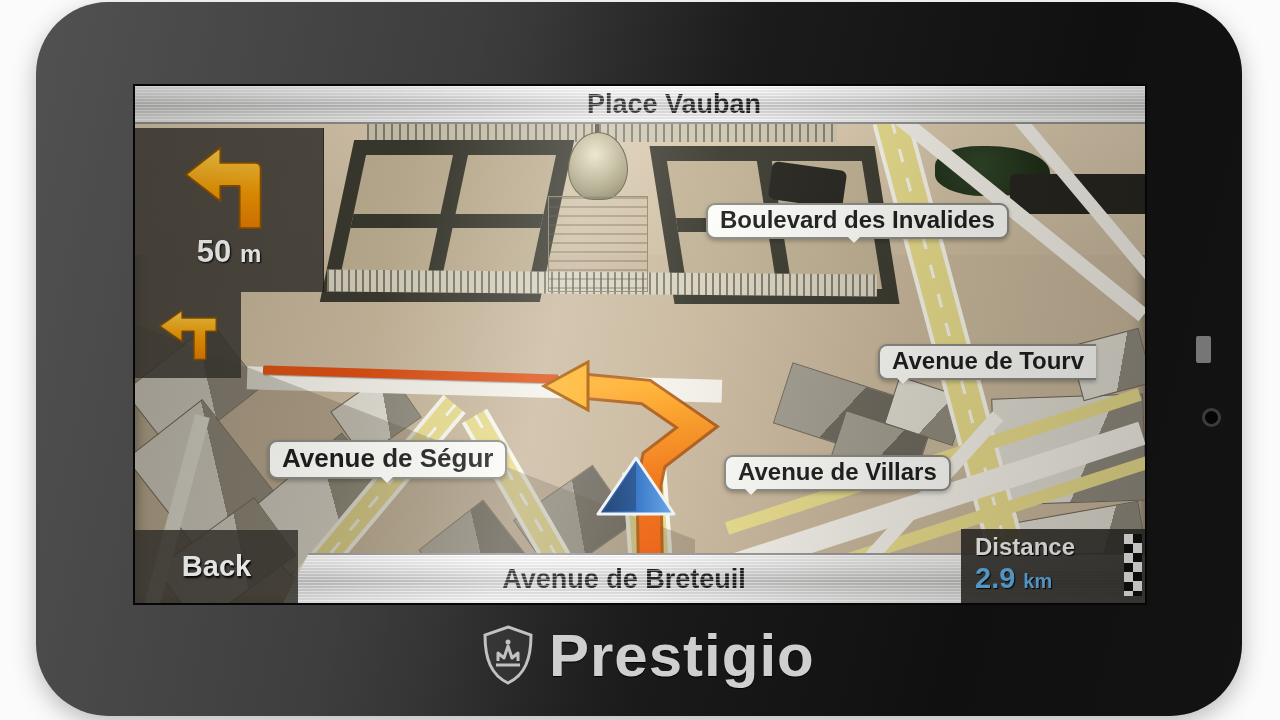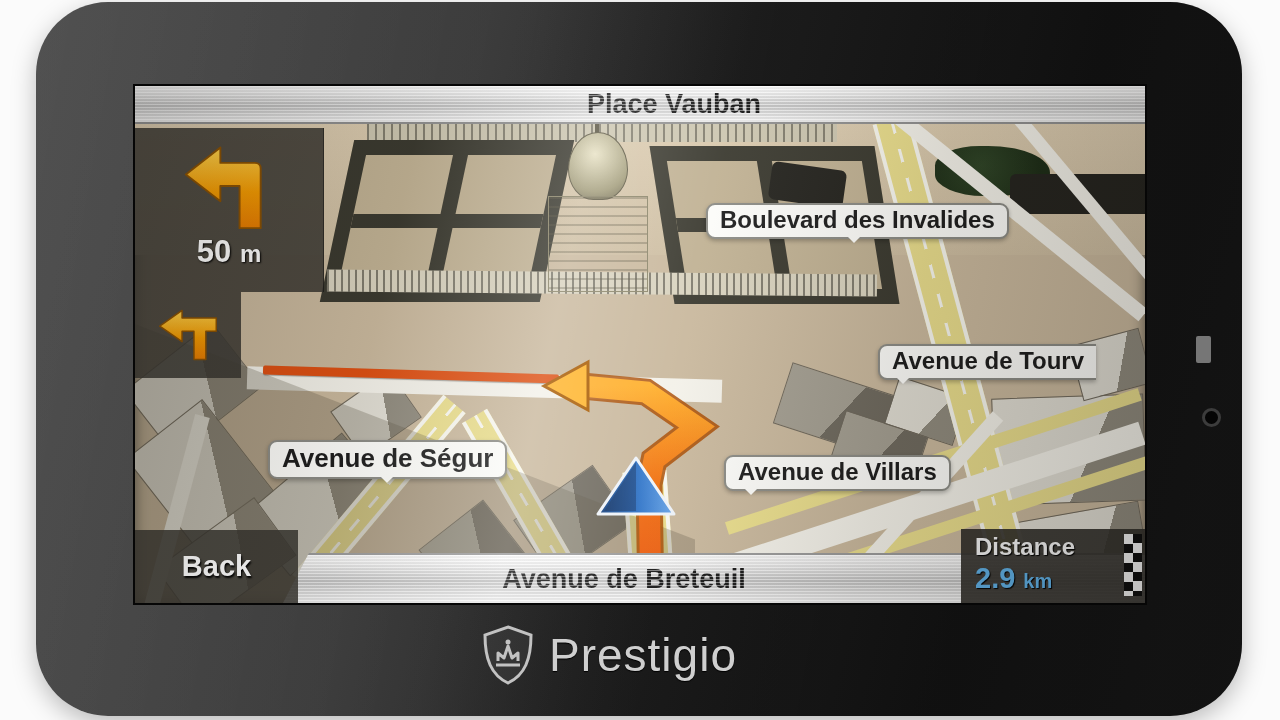--- a/index.html
+++ b/index.html
@@ -10,21 +10,21 @@
   .device{position:absolute;left:36px;top:2px;width:1206px;height:714px;border-radius:72px;
     background:linear-gradient(104deg,#404040 0%,#353535 33%,#232323 52%,#161616 78%,#1b1b1b 100%);
     box-shadow:0 8px 24px rgba(0,0,0,.25);}
   .device::before{content:"";position:absolute;inset:0;border-radius:inherit;
     background:linear-gradient(100deg,rgba(255,255,255,.09) 0%,rgba(255,255,255,.03) 38%,rgba(0,0,0,.22) 55%,rgba(0,0,0,.30) 100%);
     pointer-events:none;}
   .slot{position:absolute;left:1160px;top:334px;width:15px;height:27px;background:#767676;border-radius:2px;}
   .pinhole{position:absolute;left:1166px;top:406px;width:13px;height:13px;border-radius:50%;
     background:#050505;border:3px solid #3c3c3c;}
   .brand{position:absolute;left:445px;top:618px;height:70px;display:flex;align-items:center;gap:14px;}
-  .brand-text{font-size:46px;font-weight:normal;letter-spacing:1px;color:#cfcfcf;text-shadow:0 1px 1px #000;}
+  .brand-text{font-size:60px;font-weight:bold;letter-spacing:1px;color:#cfcfcf;text-shadow:0 1px 1px #000;}
 
   
   .screen{position:absolute;left:97px;top:82px;width:1010px;height:517px;background:#c9b89d;
     overflow:hidden;border:2px solid #060606;box-shadow:inset 0 0 14px rgba(0,0,0,.55);}
   .glare{position:absolute;inset:0;z-index:40;pointer-events:none;
     background:linear-gradient(102deg,rgba(25,22,18,.20) 0%,rgba(25,22,18,.07) 26%,rgba(255,255,255,.20) 42%,rgba(255,255,255,.06) 54%,rgba(30,26,20,.12) 74%,rgba(15,13,10,.22) 100%);}
   .shade-ll{position:absolute;left:0;top:200px;width:560px;height:317px;z-index:5;pointer-events:none;
     background:rgba(88,82,66,.28);clip-path:polygon(0 12%,100% 80%,100% 100%,0 100%);}
 
   

